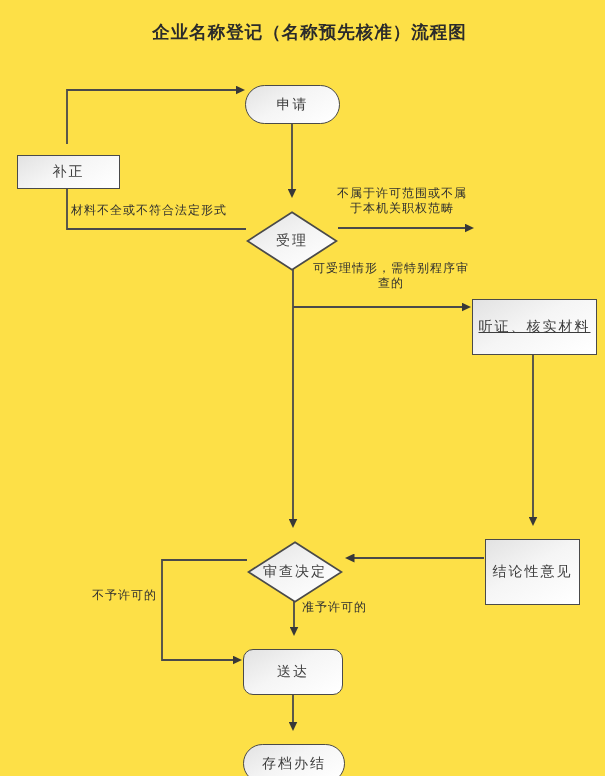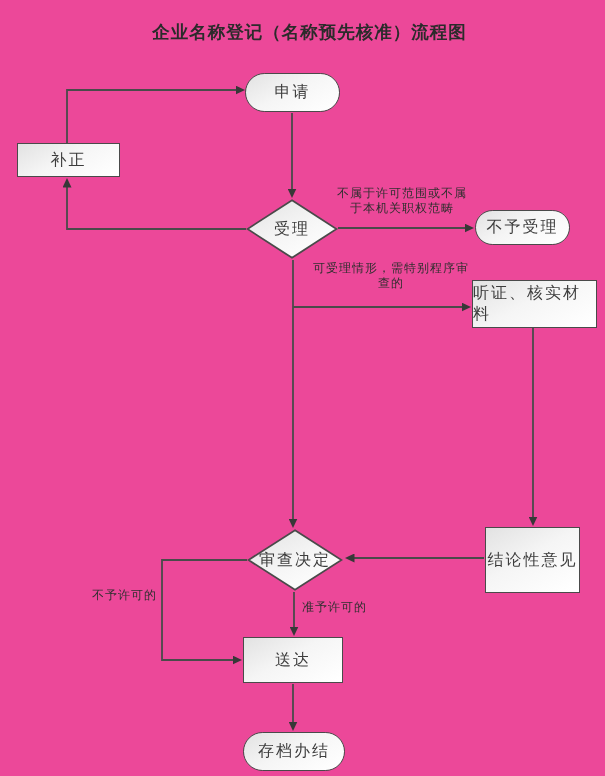--- a/index.html
+++ b/index.html
@@ -10,21 +10,21 @@
     --c-label: #2f2f2f;
     --c-title: #2b2b2b;
   }
   * { box-sizing: border-box; }
   html, body { margin: 0; padding: 0; background: #ffffff; }
   body { font-family: "Liberation Sans", "DejaVu Sans", sans-serif; }
   .canvas {
     position: relative;
     width: 605px;
     height: 776px;
-    background: #ec4899;
+    background: #fde047;
     overflow: hidden;
   }
   .chart-title {
     position: absolute;
     left: 0; right: 0; top: 20px;
     padding-left: 14px;
     text-align: center;
     font-size: 17.5px;
     font-weight: 700;
     letter-spacing: 1px;
@@ -38,23 +38,24 @@
   svg.edges path.conn {
     fill: none;
     stroke: var(--c-line);
     stroke-width: 1.8;
   }
   .node {
     position: absolute;
     display: flex;
     align-items: center;
     justify-content: center;
-    font-size: 16px;
+    font-size: 14px;
     letter-spacing: 2px;
     color: var(--c-text);
+    margin-top: 12px;
   }
   .node.box {
     border: 1.8px solid var(--c-border);
     background: linear-gradient(150deg, #e2e2e2 0%, #f5f5f5 45%, #ffffff 95%);
   }
   .node.stadium { border-radius: 20px; }
   .node.diamond { background: none; border: none; }
   .node.diamond > svg { position: absolute; left: 0; top: 0; }
   .node.diamond > .nlabel { position: relative; }
   .elabel {
@@ -107,47 +108,45 @@
     <span class="nlabel">补正</span>
   </div>
 
   <div class="node diamond" style="left:246px; top:199px; width:92px; height:60px;">
     <svg width="92" height="60" viewBox="0 0 92 60">
       <polygon points="46,1.2 90.5,30 46,58.8 1.5,30" fill="url(#ng)" stroke="#4a4a4a" stroke-width="1.8"></polygon>
     </svg>
     <span class="nlabel">受理</span>
   </div>
 
-  <div class="node box stadium" style="left:475px; top:210px; width:95px; height:35px;">
-    <span class="nlabel">不予受理</span>
-  </div>
 
-  <div class="node box" style="left:472px; top:280px; width:125px; height:48px;">
+  <div class="node box" style="left:472px; top:287px; width:125px; height:56px;text-decoration:underline;">
     <span class="nlabel">听证、核实材料</span>
   </div>
 
   <div class="node diamond" style="left:247px; top:529px; width:96px; height:62px;">
     <svg width="96" height="62" viewBox="0 0 96 62">
       <polygon points="48,1.2 94.5,31 48,60.8 1.5,31" fill="url(#ng)" stroke="#4a4a4a" stroke-width="1.8"></polygon>
     </svg>
     <span class="nlabel">审查决定</span>
   </div>
 
   <div class="node box" style="left:485px; top:527px; width:95px; height:66px;">
     <span class="nlabel">结论性意见</span>
   </div>
 
-  <div class="node box" style="left:243px; top:637px; width:100px; height:46px;">
+  <div class="node box" style="left:243px; top:637px; width:100px; height:46px;border-radius:10px;">
     <span class="nlabel">送达</span>
   </div>
 
   <div class="node box stadium" style="left:243px; top:732px; width:102px; height:39px;font-family:Liberation Serif, serif;">
     <span class="nlabel">存档办结</span>
   </div>
 
+  <div class="elabel nowrap" style="left:71px; top:203px;">材料不全或不符合法定形式</div>
 
   <div class="elabel center" style="left:336px; top:186px; width:132px;">不属于许可范围或不属
 于本机关职权范畴</div>
 
   <div class="elabel center" style="left:306px; top:261px; width:170px;">可受理情形，需特别程序审
 查的</div>
 
   <div class="elabel nowrap" style="left:92px; top:589px;font-family:Liberation Mono, monospace;">不予许可的</div>
 
   <div class="elabel nowrap" style="left:302px; top:600px;">准予许可的</div>

